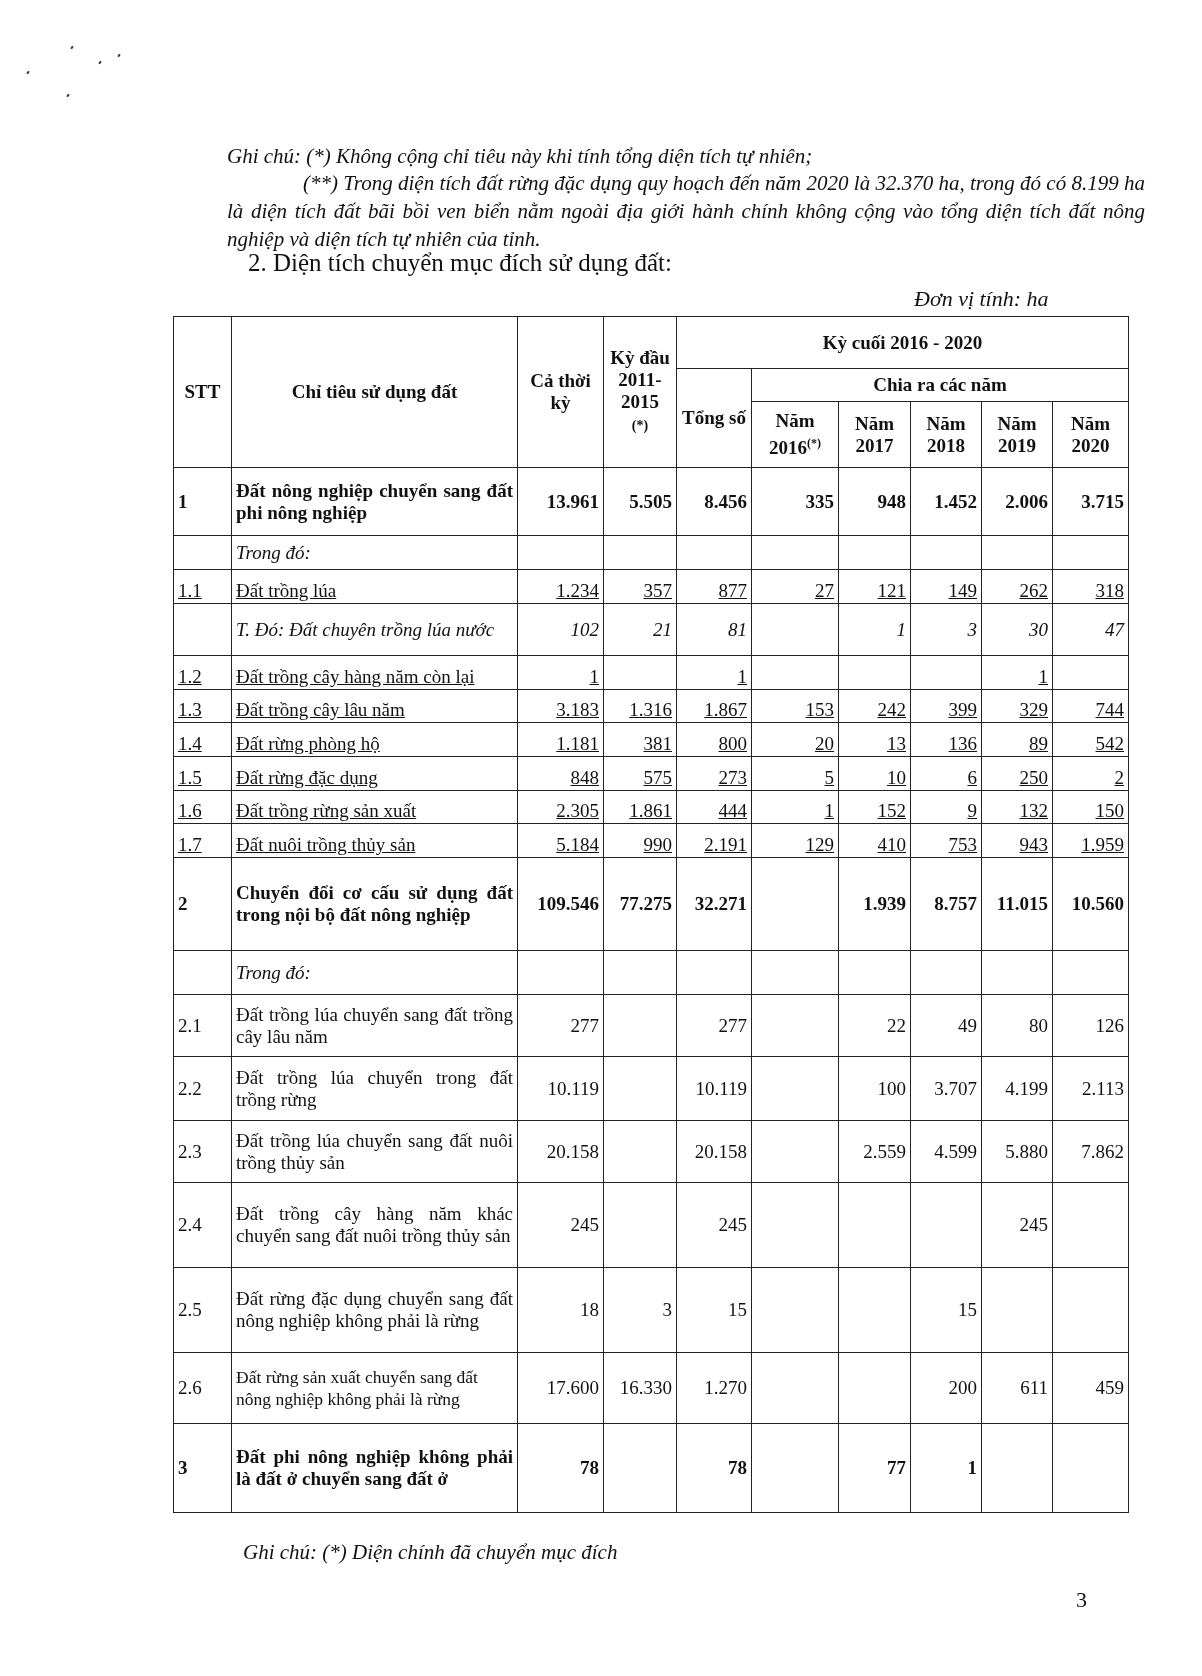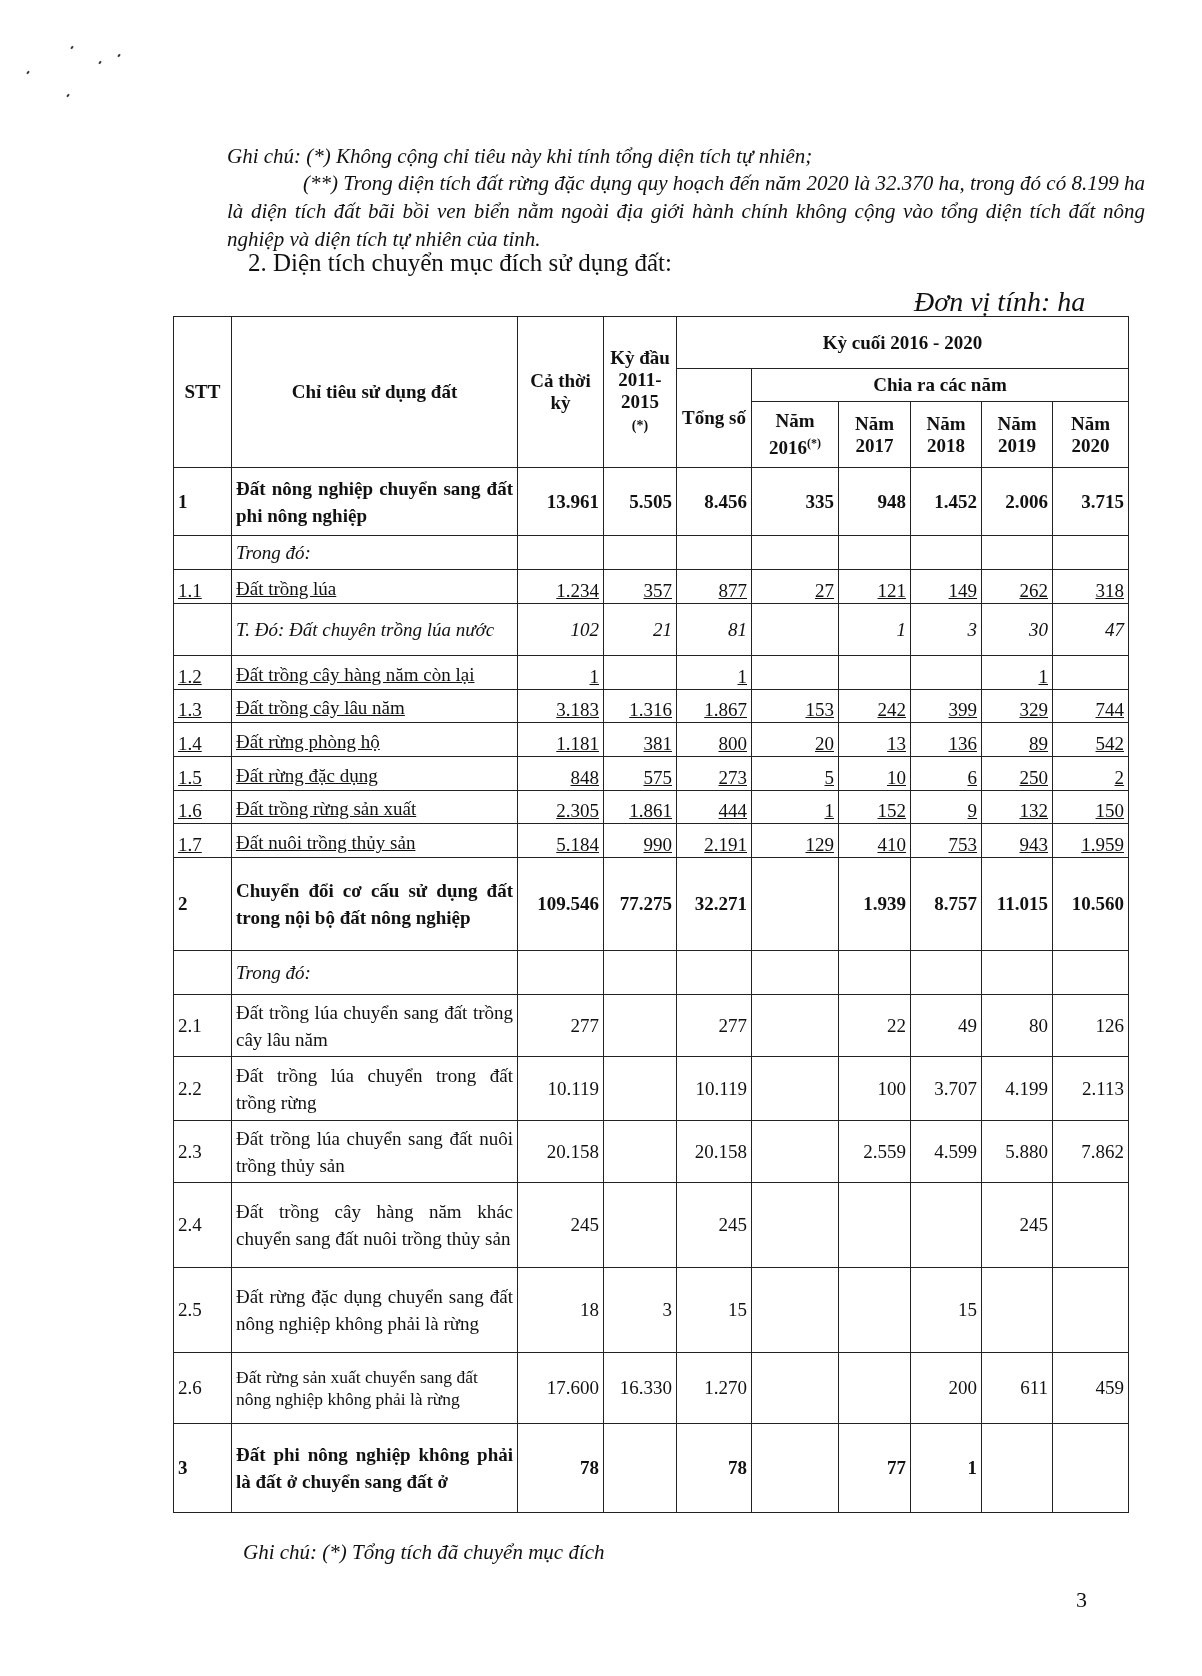--- a/index.html
+++ b/index.html
@@ -3,28 +3,28 @@
 <meta charset="utf-8">
 <style>
   html, body { margin: 0; padding: 0; background: #ffffff; }
   body { width: 1202px; height: 1676px; position: relative; overflow: hidden;
          font-family: "Liberation Serif", "DejaVu Serif", serif; color: #111; }
   .abs { position: absolute; }
   .note { font-style: italic; font-size: 21px; line-height: 28px; margin-left: 44px; }
   .note1 { left: 183px; top: 142px; width: 940px; }
   .note2 { left: 183px; top: 169px; width: 918px; text-indent: 76px; text-align: justify; }
   .section-title { left: 248px; top: 249px; font-size: 25px; }
-  .unit { left: 914px; top: 286px; font-style: italic; font-size: 28px; }
+  .unit { left: 914px; top: 286px; font-style: italic; font-size: 22px; }
   .speck { position: absolute; width: 2px; height: 3px; background: #333; transform: rotate(35deg); }
   table.data { position: absolute; left: 173px; top: 316px; border-collapse: collapse;
                table-layout: fixed; width: 955px; font-size: 19px; }
   table.data td, table.data th { border: 1.5px solid #222; padding: 0 4px; vertical-align: middle; }
   table.data th { font-weight: bold; text-align: center; line-height: 22px; }
   td.stt { text-align: left; padding-left: 2px; }
-  td.name { text-align: left; line-height: 27px; }
+  td.name { text-align: left; line-height: 22px; }
   td.name.just { text-align: justify; text-align-last: left; }
   td.num { text-align: right; padding-right: 3px; }
   tr.bold td { font-weight: bold; }
   tr.ital td { font-style: italic; }
   tr.uline td { text-decoration: underline; vertical-align: bottom; padding-bottom: 1px; }
   td.small { font-size: 17.5px; line-height: 22px; }
   sup { font-size: 12px; }
   .footnote { left: 243px; top: 1540px; font-style: italic; font-size: 21px; }
   .pagenum { left: 1076px; top: 1587px; font-size: 22px; }
 </style>
@@ -303,14 +303,14 @@
         <td class="num">78</td>
         <td class="num"></td>
         <td class="num">77</td>
         <td class="num">1</td>
         <td class="num"></td>
         <td class="num"></td>
       </tr>
     </tbody>
 </table>
 
-<div class="abs footnote">Ghi chú: (*) Tổng tích đã chuyển mục đích</div>
+<div class="abs footnote">Ghi chú: (*) Diện chính đã chuyển mục đích</div>
 <div class="abs pagenum">3</div>
 
 </body></html>

